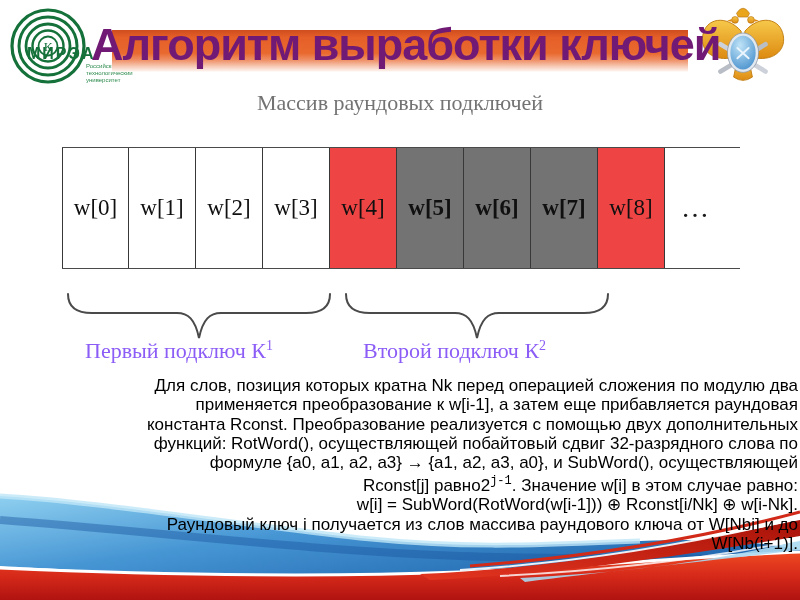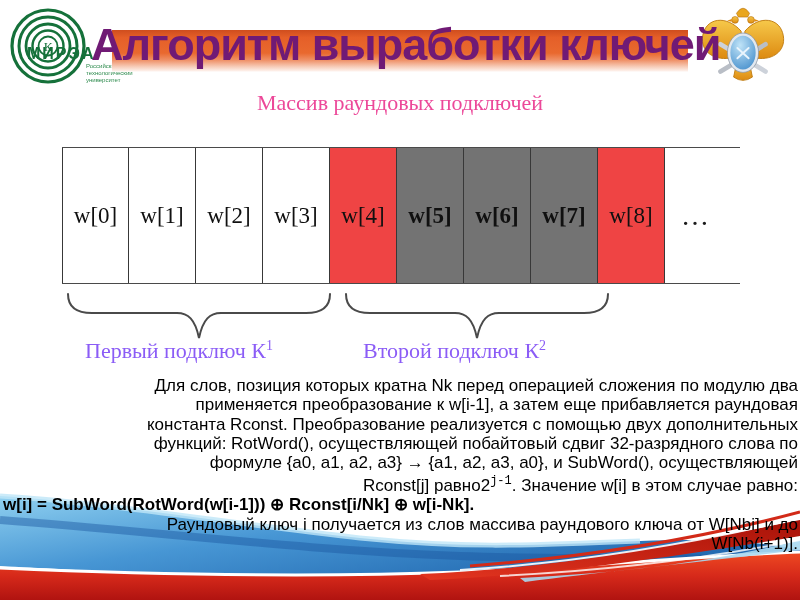--- a/index.html
+++ b/index.html
@@ -9,22 +9,22 @@
   
   .logo-svg{position:absolute;left:6px;top:2px;z-index:1;}
   .title-bar{position:absolute;left:112px;top:30px;width:576px;height:42px;z-index:2;
     background:linear-gradient(to bottom,#cf4d1e 0%,#e55f28 18%,#e9692f 55%,#ef9168 72%,#f6c7b2 86%,#fdeee7 97%,#ffffff 100%);}
   .page-title{position:absolute;left:91px;top:19px;z-index:3;margin:0;
     font-size:45px;font-weight:bold;letter-spacing:-1px;color:#701a75;white-space:nowrap;}
   .eagle-svg{position:absolute;left:696px;top:3px;z-index:2;}
 
   
   .diagram-title{position:absolute;left:0;top:90px;width:800px;text-align:center;
-    font-family:"Liberation Serif",serif;font-size:22px;color:#ec4899;}
-  .array{position:absolute;left:62px;top:147px;width:678px;height:137px;box-sizing:border-box;
+    font-family:"Liberation Serif",serif;font-size:22px;color:#737373;}
+  .array{position:absolute;left:62px;top:147px;width:678px;height:122px;box-sizing:border-box;
     border-top:1.5px solid #4a4a4a;border-bottom:1.5px solid #4a4a4a;display:flex;align-items:flex-end;}
   .cells{display:flex;height:100%;}
   .cell{width:67px;box-sizing:border-box;border-right:1.5px solid #383838;
     display:flex;align-items:center;justify-content:center;
     font-family:"Liberation Serif",serif;font-size:23px;color:#101010;}
   .cell:first-child{border-left:1.5px solid #383838;}
   .c-white{background:#ffffff;}
   .c-dark{background:#ef4444;}
   .c-light{background:#737373;font-weight:bold;}
   .ellipsis{align-self:center;margin-left:16px;font-family:"Liberation Serif",serif;
@@ -34,21 +34,21 @@
     font-size:22px;color:#8b5cf6;white-space:nowrap;}
   .brace-label sup{font-size:14px;}
   #brace-label-1{left:85px;}
   #brace-label-2{left:363px;}
 
   
   .body-text{position:absolute;left:3px;top:376px;width:795px;z-index:5;
     font-size:17px;line-height:19.3px;color:#000;}
   .bline{white-space:nowrap;text-align:right;}
   .bline sup{font-size:12px;font-family:Liberation Mono, monospace;}
-  .formula{text-align:left;font-weight:bold;}
+  .formula{text-align:right;}
 
   
   .waves-svg{position:absolute;left:0;bottom:0;z-index:1;pointer-events:none;}
 </style>
 </head>
 <body>
 
 <div class="slide">
 
   <svg class="logo-svg" width="130" height="92" viewBox="0 0 130 92">

